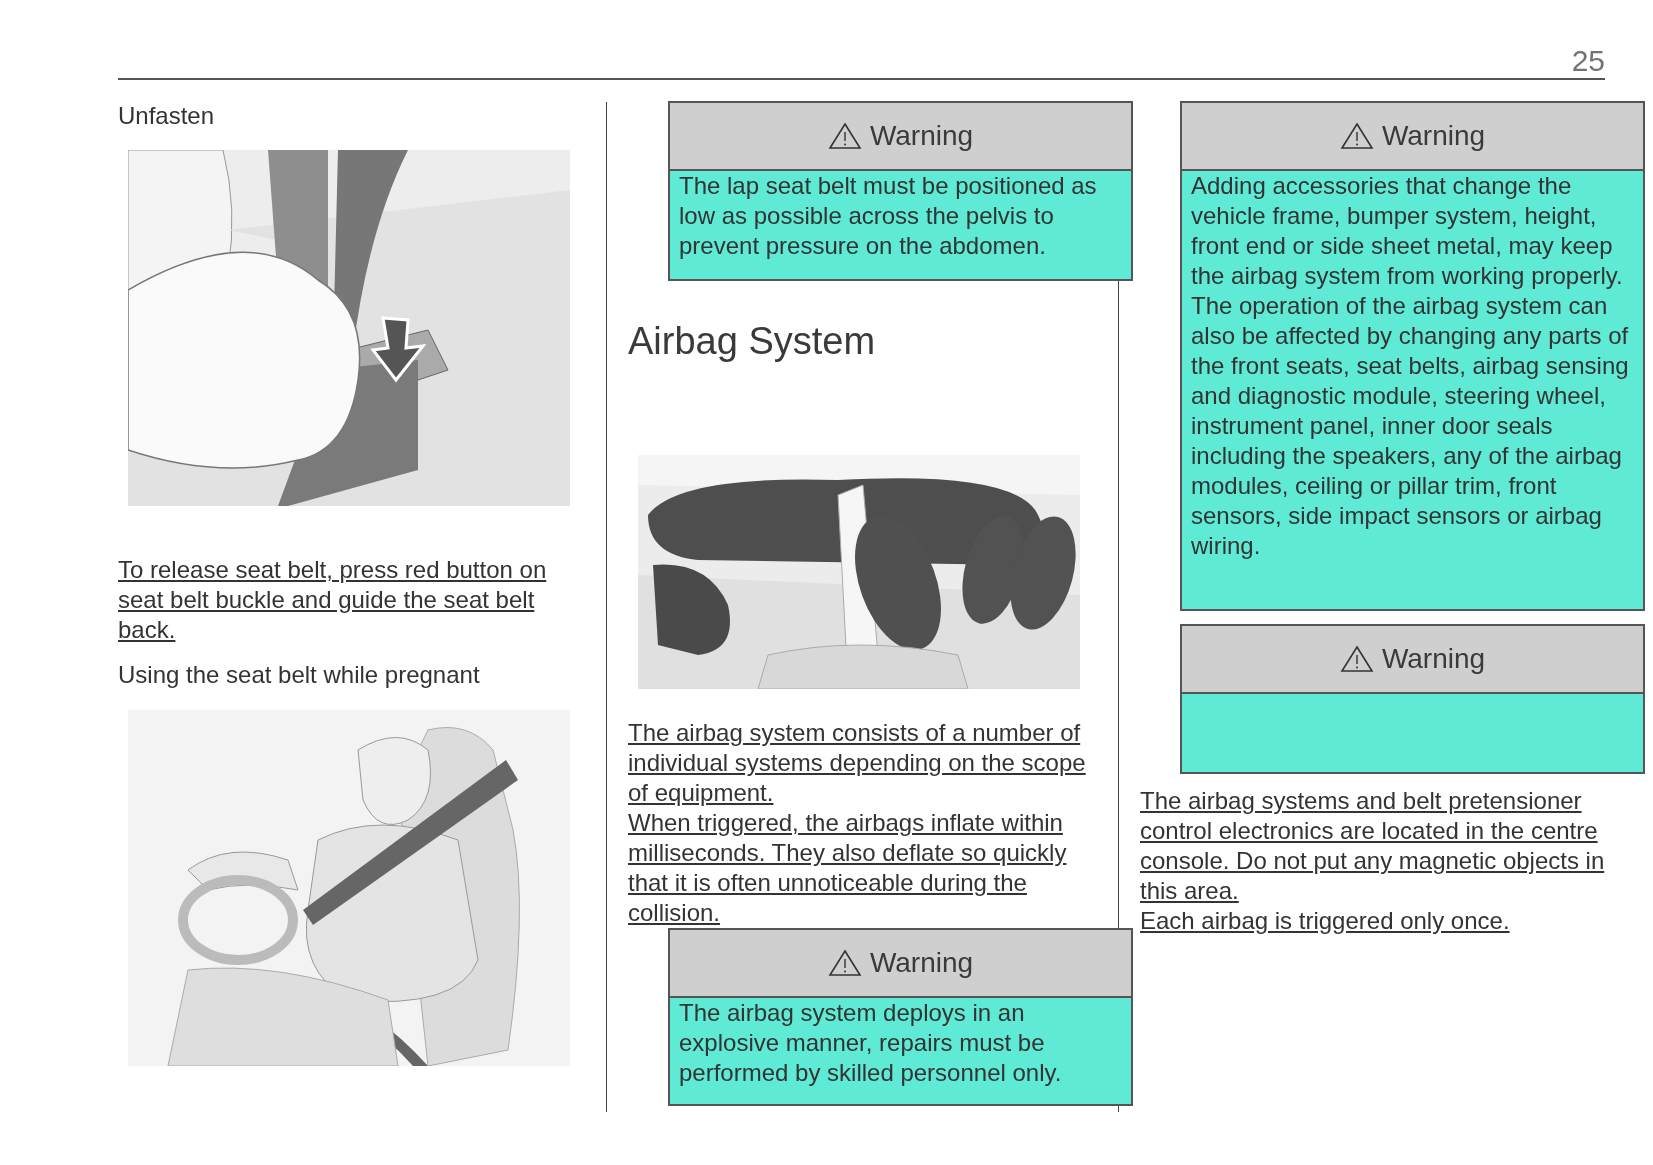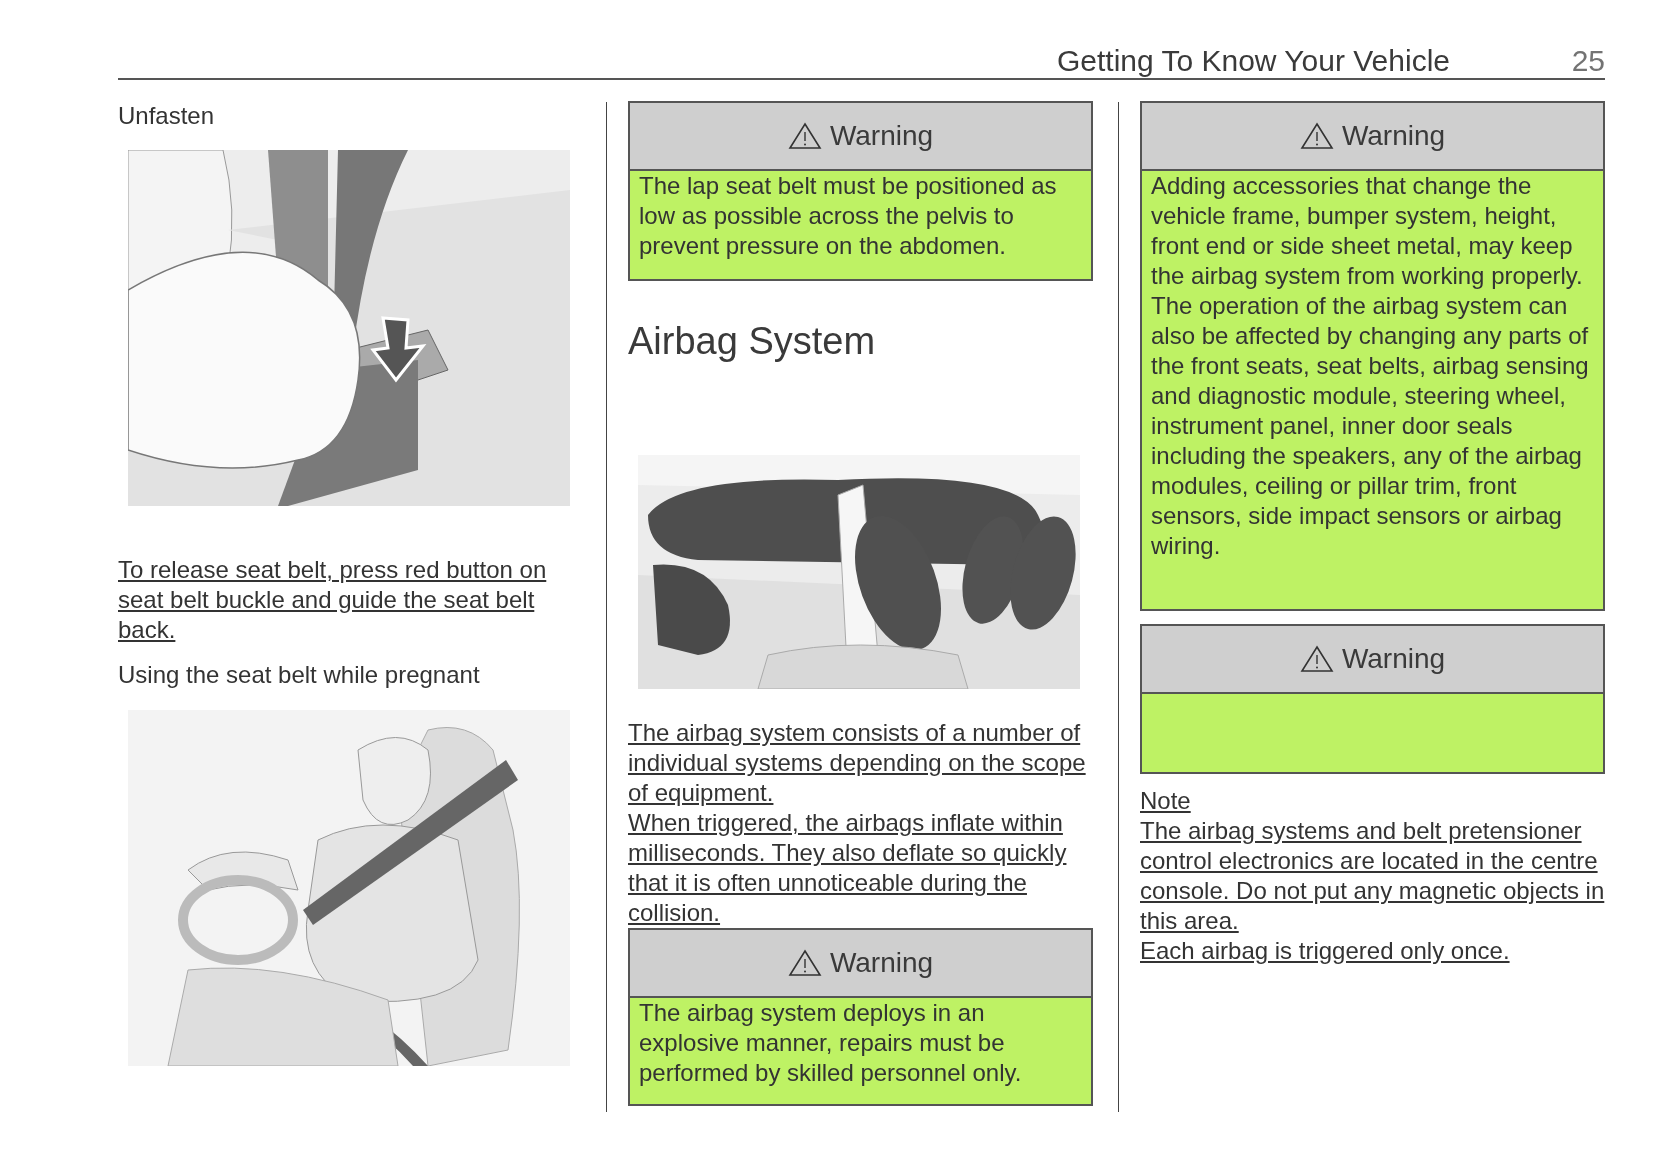--- a/index.html
+++ b/index.html
@@ -7,31 +7,30 @@
        font-family:"Liberation Sans",sans-serif;color:#333333;}
   .header{position:absolute;left:118px;top:40px;width:1487px;height:38px;border-bottom:2px solid #555;}
   .header .title{position:absolute;right:155px;top:4px;font-size:30px;color:#3a3a3a;}
   .header .page{position:absolute;right:0;top:4px;font-size:30px;color:#737373;}
   .col{position:absolute;top:100px;}
   .col1{left:118px;width:462px;}
   .vrule{position:absolute;top:102px;width:1px;height:1010px;background:#444;}
   .sub{font-size:24px;color:#333;margin:0;}
   .body-text{font-size:24px;line-height:30px;color:#333;margin:0;text-decoration:underline;}
   .figure{background:#e6e6e6;position:absolute;overflow:hidden;}
-  .warn{border:2px solid #555;box-sizing:border-box;background:#bef264;position:absolute;}
+  .warn{border:2px solid #555;box-sizing:border-box;background:#5eead4;position:absolute;margin-left:40px;}
   .warn .wh{background:#cfcfcf;border-bottom:2px solid #555;height:66px;display:flex;align-items:center;justify-content:center;font-size:28px;color:#3a3a3a;}
   .warn .wh svg{margin-right:8px;}
   .warn .wb{padding:0 9px 10px 9px;font-size:24px;line-height:30px;color:#333;}
   .h1{font-size:38px;line-height:46px;color:#3a3a3a;margin:0;position:absolute;}
 </style>
 </head>
 <body>
 
 <div class="header">
-  <span class="title">Getting To Know Your Vehicle</span>
   <span class="page">25</span>
 </div>
 
 <div class="vrule" style="left:606px;"></div>
 <div class="vrule" style="left:1118px;"></div>
 
 <div class="col col1">
   <p class="sub" style="position:absolute;top:2px;left:0;">Unfasten</p>
 </div>
 
@@ -129,16 +128,15 @@
     <svg width="34" height="28" viewBox="0 0 34 28">
         <path d="M17,2 L32,26 L2,26 Z" fill="none" stroke="#333" stroke-width="1.6"></path>
         <line x1="17" y1="10" x2="17" y2="19" stroke="#333" stroke-width="1.4"></line>
         <circle cx="17" cy="22.5" r="1" fill="#333"></circle>
       </svg>
     <span>Warning</span>
   </div>
 </div>
 
 <div style="position:absolute;left:1140px;top:786px;width:470px;">
-  <p class="body-text">Note</p>
   <p class="body-text">The airbag systems and belt pretensioner control electronics are located in the centre console. Do not put any magnetic objects in this area.</p>
   <p class="body-text">Each airbag is triggered only once.</p>
 </div>
 
 </body></html>

